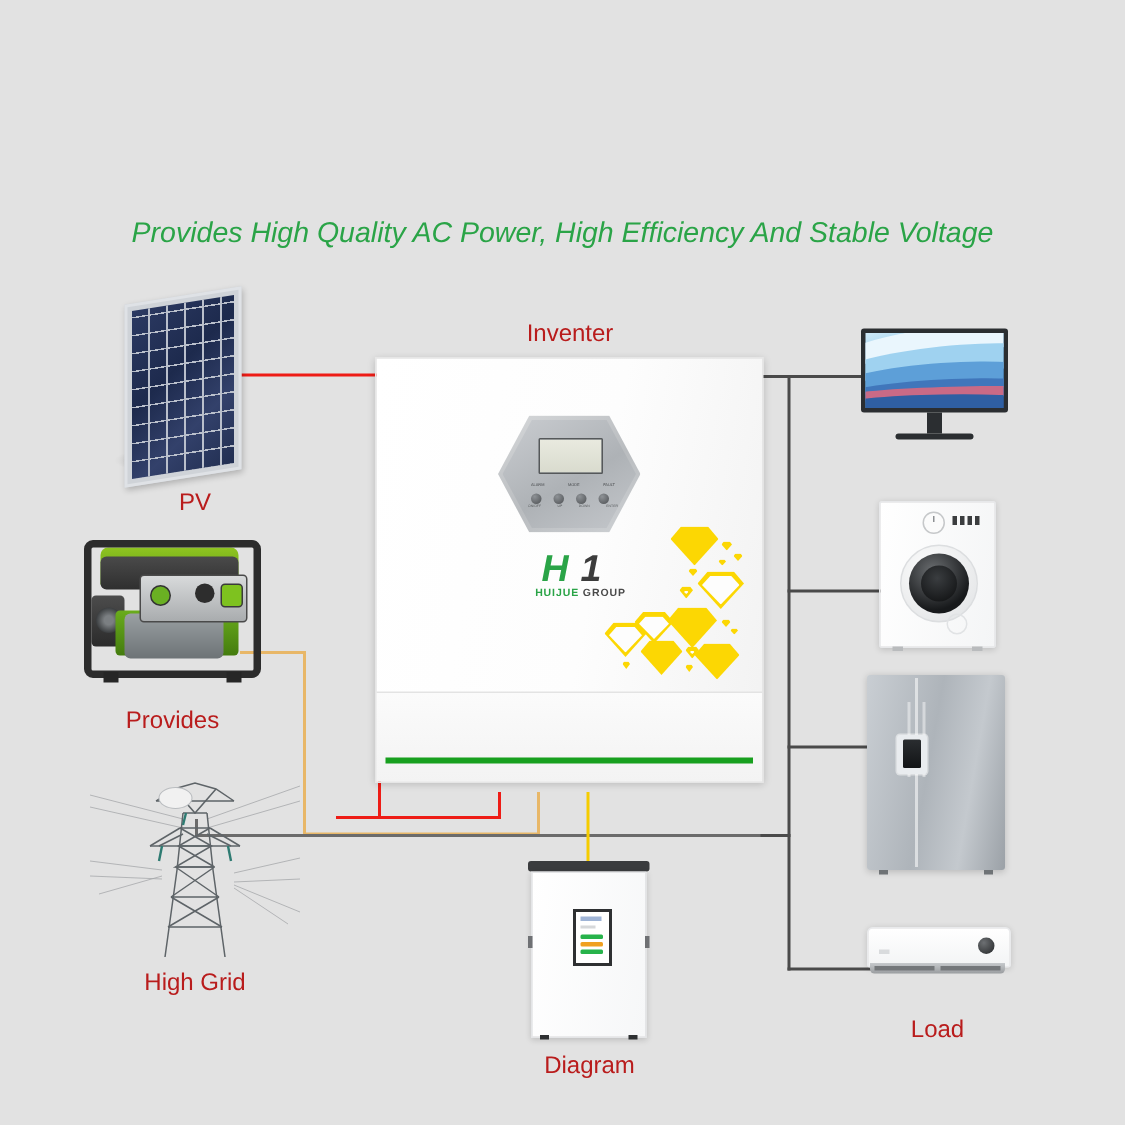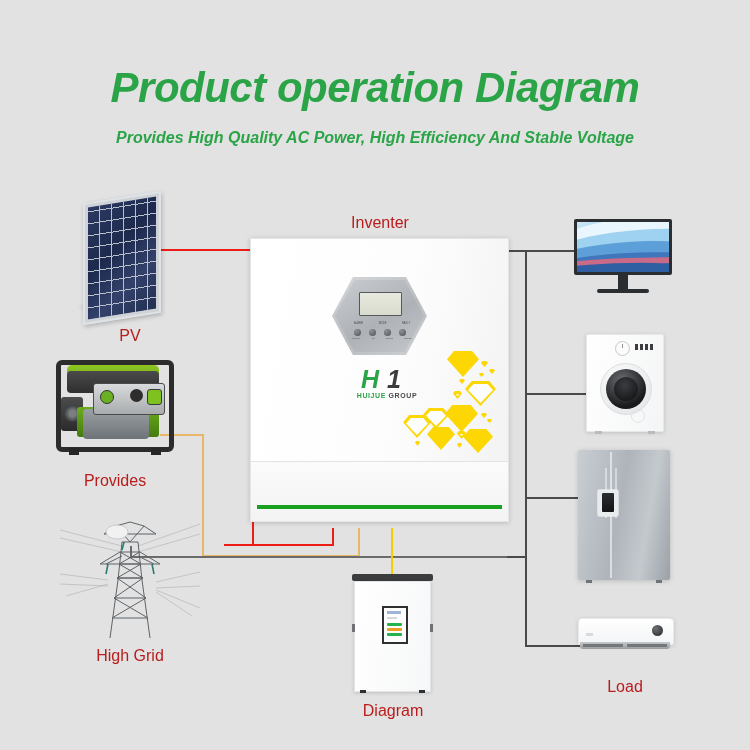--- a/index.html
+++ b/index.html
@@ -11,22 +11,22 @@
   }
   #stage{position:relative;width:750px;height:750px;}
 
   
   .title{
     position:absolute;left:0;top:64px;width:750px;text-align:center;
     font-size:42px;font-weight:bold;font-style:italic;
     color:#2aa447;letter-spacing:-0.5px;white-space:nowrap;
   }
   .subtitle{
-    position:absolute;left:0;top:129px;width:750px;text-align:center;
-    font-size:16px;font-weight:bold;font-style:italic;
+    position:absolute;left:0;top:145px;width:750px;text-align:center;
+    font-size:19px;font-weight:normal;font-style:italic;
     color:#2aa447;white-space:nowrap;
   }
 
   
   .cap{
     position:absolute;font-size:16px;color:#b91c1c;text-align:center;
     white-space:nowrap;
   }
 
   
@@ -223,21 +223,20 @@
   .ac-slat{position:absolute;top:2px;height:3px;background:#74777a;}
   .ac-knob{position:absolute;left:73px;top:6px;width:11px;height:11px;
      border-radius:50%;background:radial-gradient(circle at 35% 32%,#6d7073,#232527);}
   .ac-led{position:absolute;left:7px;top:14px;width:7px;height:3px;background:#d9dbdd;}
 </style>
 </head>
 <body>
 
 <div id="stage">
 
-  <div class="title">Product operation Diagram</div>
   <div class="subtitle">Provides High Quality AC Power, High Efficiency And Stable Voltage</div>
 
   <div class="wire wh w-red" style="left:150px;top:249px;width:104px;"></div>
   <div class="wire wv w-red" style="left:252px;top:249px;height:297px;"></div>
   <div class="wire wh w-red" style="left:224px;top:544px;width:110px;"></div>
   <div class="wire wv w-red" style="left:332px;top:528px;height:18px;"></div>
 
   <div class="wire wh w-org" style="left:160px;top:434px;width:44px;"></div>
   <div class="wire wv w-org" style="left:202px;top:434px;height:122px;"></div>
   <div class="wire wh w-org" style="left:202px;top:555px;width:158px;"></div>

